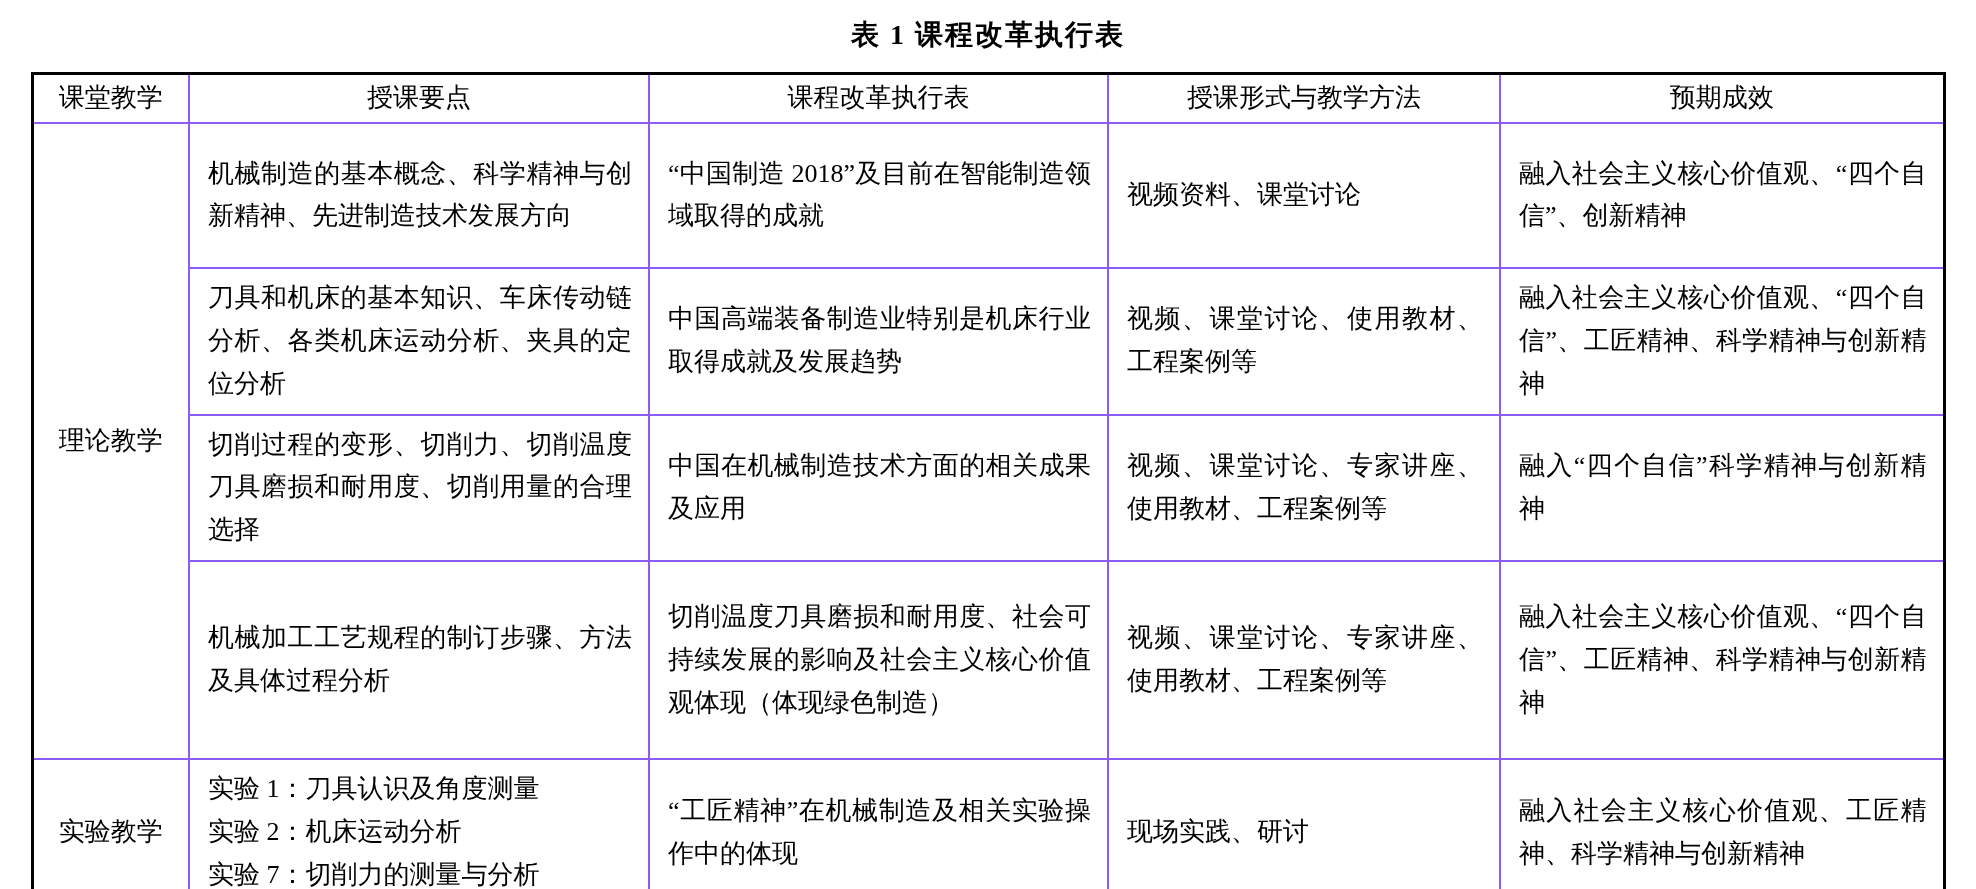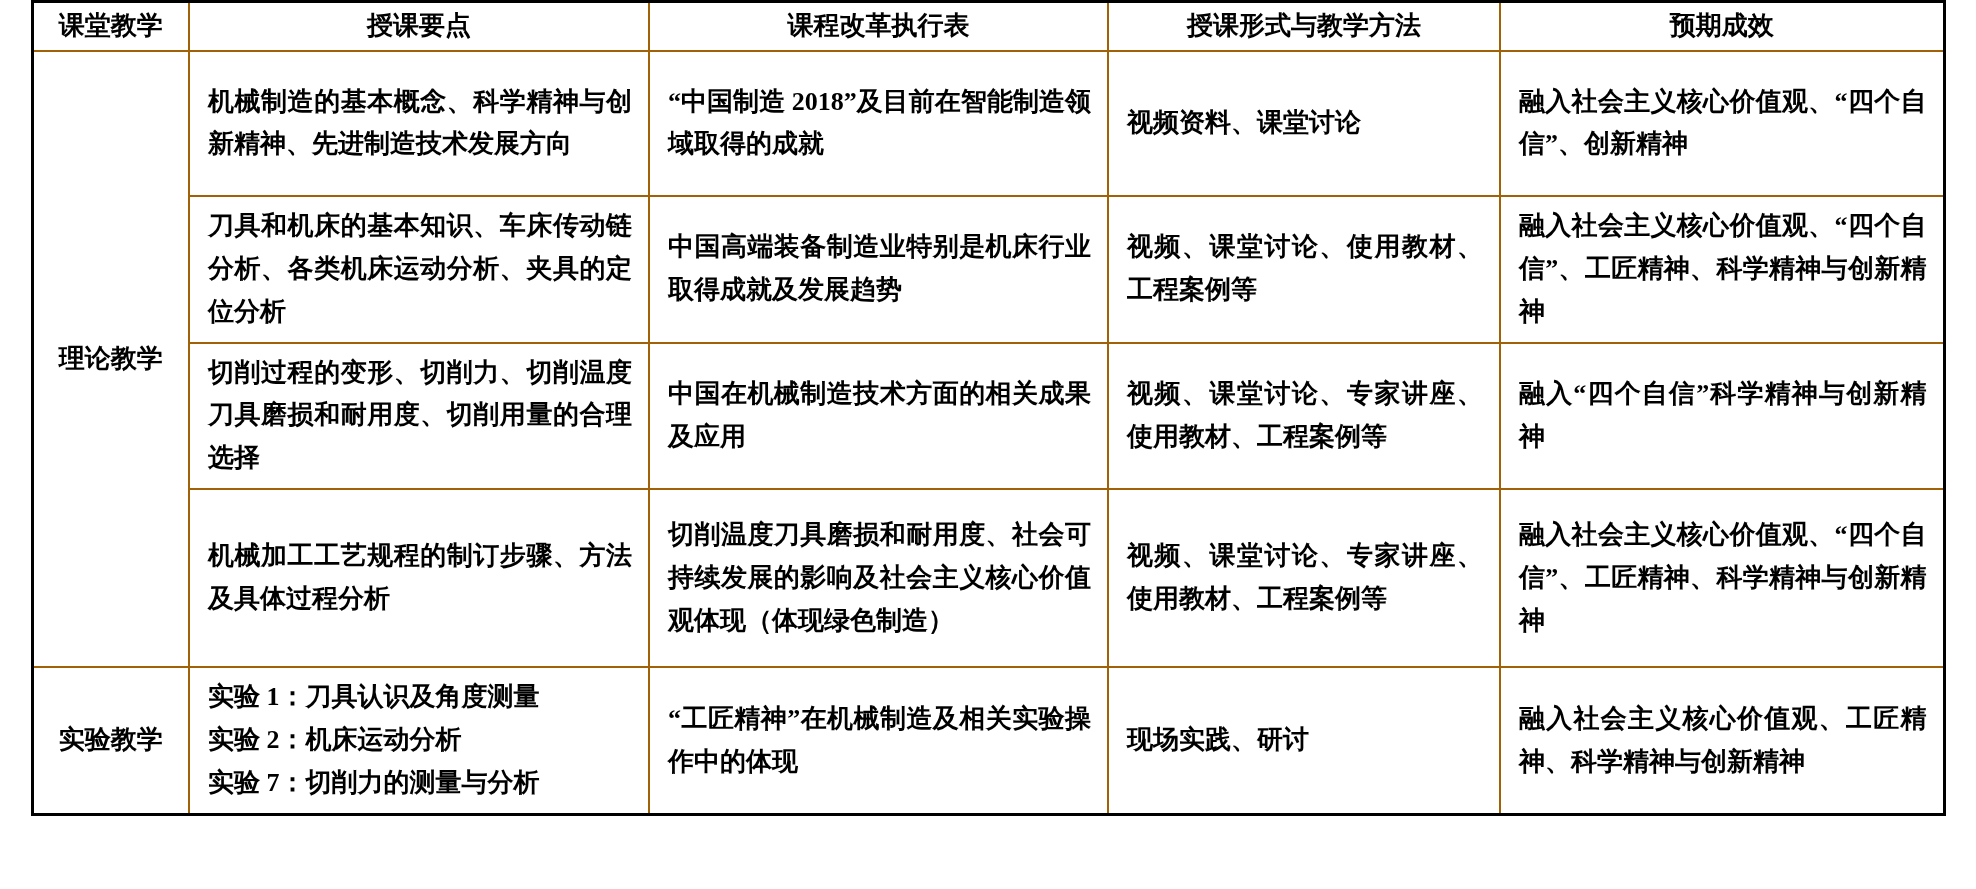--- a/index.html
+++ b/index.html
@@ -21,45 +21,46 @@
     height: 72px;
   }
   table.course-table {
     border-collapse: collapse;
     width: 1912px;
     margin: 0 auto;
     table-layout: fixed;
     border: 3px solid #000000;
   }
   .course-table th, .course-table td {
-    border: 2px solid #a16207;
+    border: 2px solid #8b5cf6;
     font-size: 26px;
-    font-weight: bold;
+    font-weight: normal;
     line-height: 1.65;
     vertical-align: middle;
     white-space: pre-line;
     overflow: hidden;
   }
   .course-table th {
     text-align: center;
     height: 44px;
     padding: 2px 6px;
   }
   .cell-center { text-align: center; padding: 8px 8px; }
   .cell-left   { text-align: justify; padding: 8px 16px 8px 18px; }
   .row-1 { height: 145px; }
   .row-2 { height: 132px; }
   .row-3 { height: 135px; }
-  .row-4 { height: 178px; }
+  .row-4 { height: 198px; }
   .row-5 { height: 140px; }
 </style>
 </head>
 <body>
 
 <div class="page">
+  <div class="title">表 1 课程改革执行表</div>
 
   <table class="course-table">
     <colgroup>
       <col style="width:157px">
       <col style="width:460px">
       <col style="width:459px">
       <col style="width:392px">
       <col style="width:444px">
     </colgroup>
     <thead>

